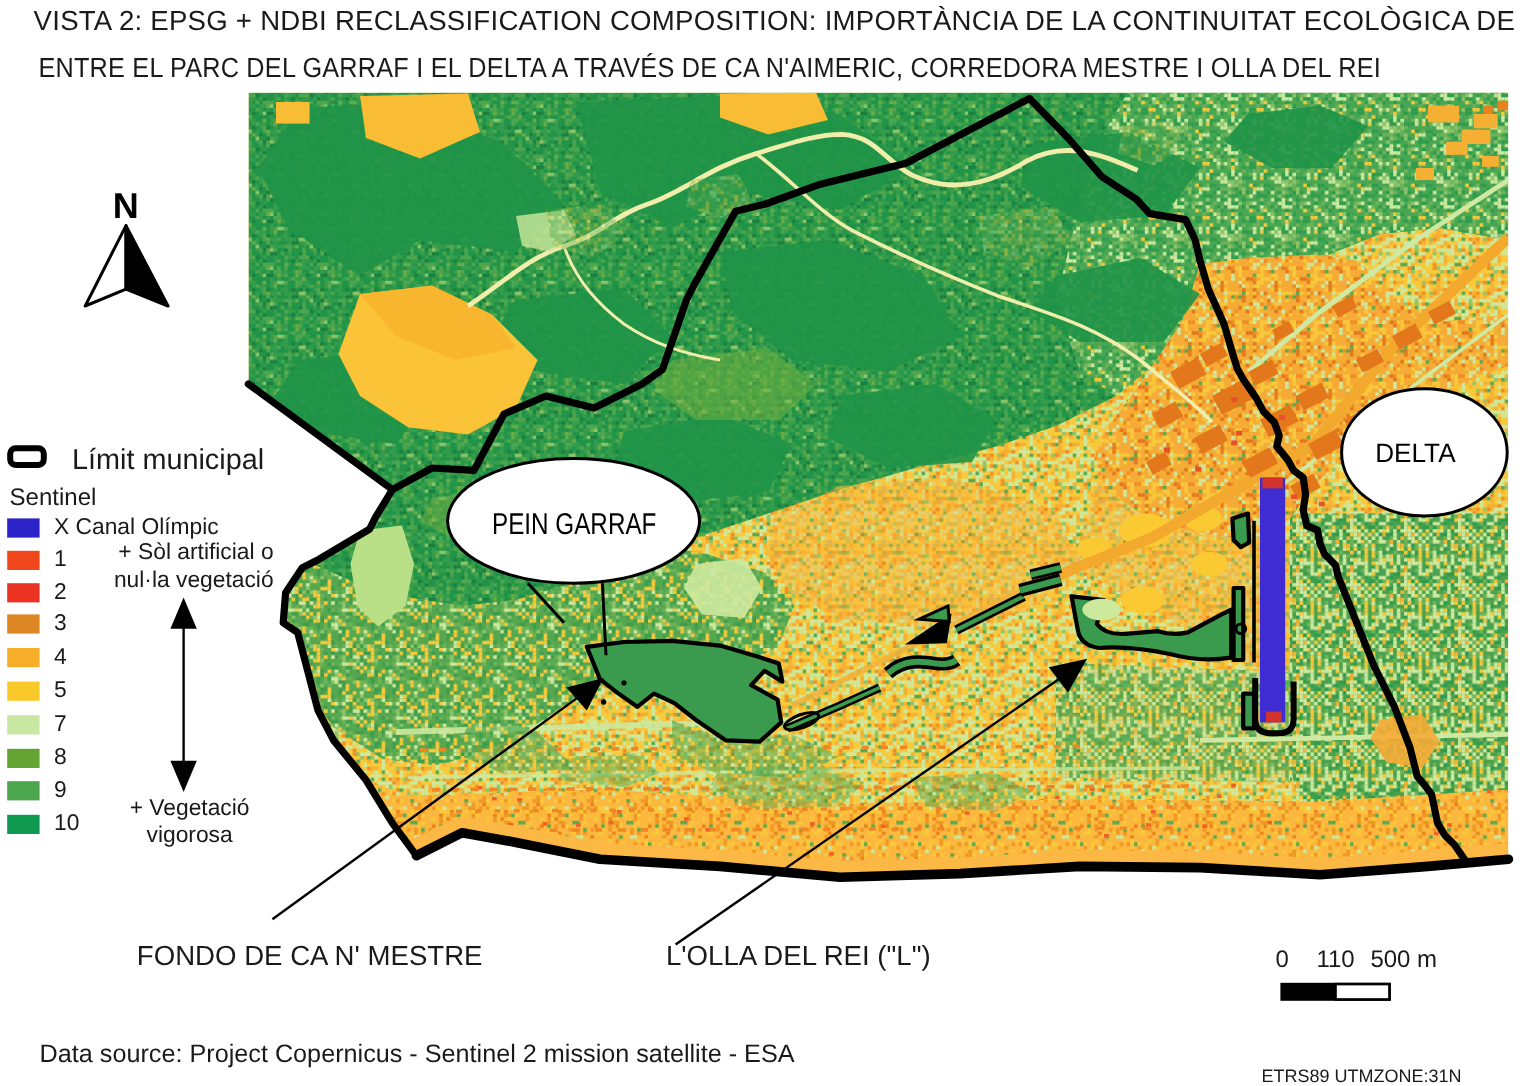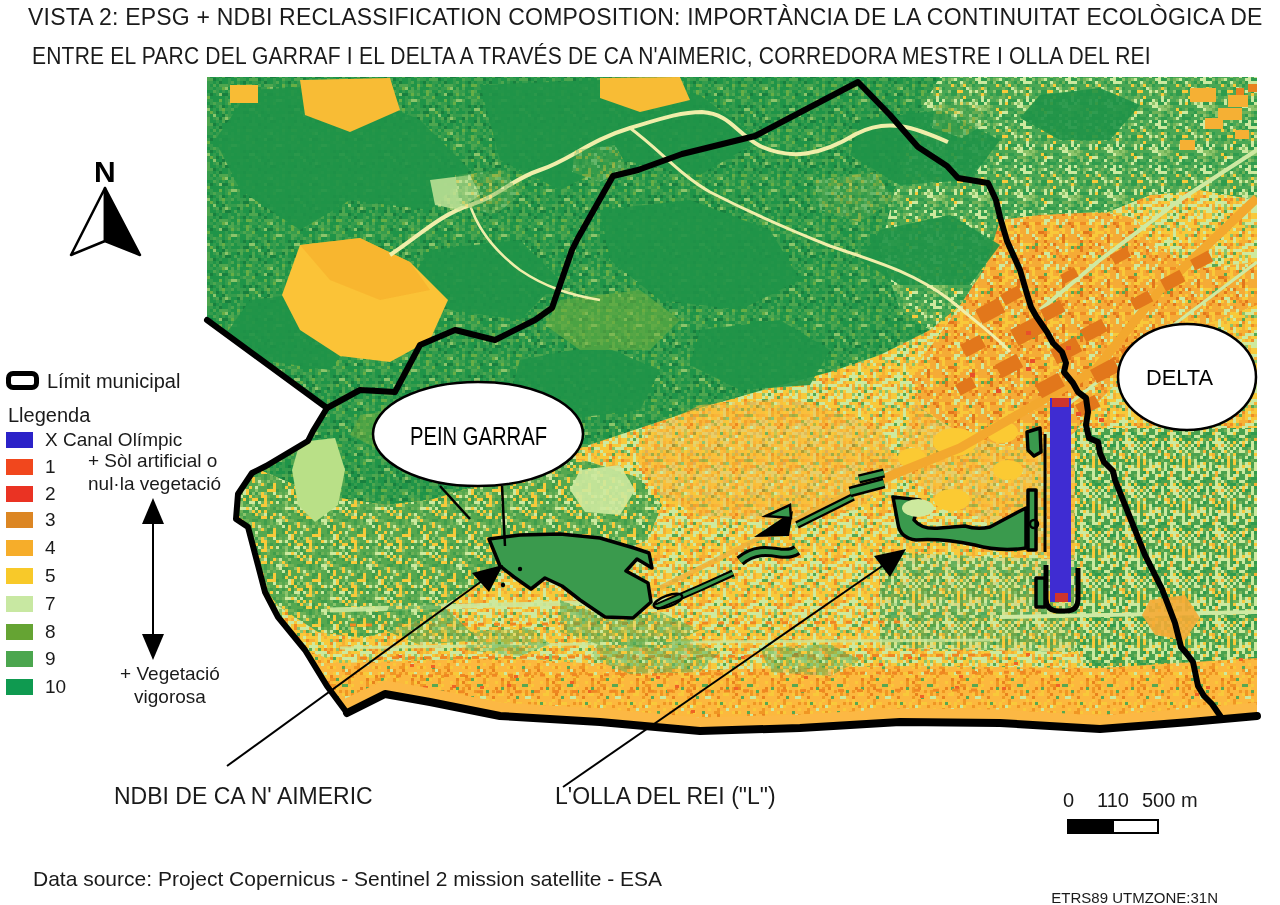--- a/index.html
+++ b/index.html
@@ -1181,23 +1181,23 @@
     <rect x="1113" y="820" width="45" height="13" fill="#fff" stroke="#000" stroke-width="2"></rect>
     <rect x="1068" y="820" width="90" height="13" fill="none" stroke="#000" stroke-width="2"></rect>
 </svg>
 
 <div class="abs" style="left:28px;top:4px;font-size:23px;letter-spacing:0.2px;white-space:nowrap">VISTA 2: EPSG + NDBI RECLASSIFICATION COMPOSITION: IMPORTÀNCIA DE LA CONTINUITAT ECOLÒGICA DE</div>
 
 <div class="abs" style="left:32px;top:43px;font-size:23px;letter-spacing:0.2px;white-space:nowrap;transform:scaleX(0.915);transform-origin:0 0">ENTRE EL PARC DEL GARRAF I EL DELTA A TRAVÉS DE CA N'AIMERIC, CORREDORA MESTRE I OLLA DEL REI</div>
 
 <div class="abs" style="left:6px;top:371px;width:33px;height:19px;border:5px solid #000;border-radius:7px;background:#fff;box-sizing:border-box"></div>
 
-<div class="abs" style="left:47px;top:370px;font-size:20px">Límit municipal</div>
-
-<div class="abs" style="left:8px;top:404px;font-size:20px">Llegenda</div>
+<div class="abs" style="left:60px;top:370px;font-size:24px">Límit municipal</div>
+
+<div class="abs" style="left:8px;top:404px;font-size:20px">Sentinel</div>
 <div style="position:absolute;left:6px;top:432px;width:27px;height:16px;background:#2b22c8"></div>
 <div style="position:absolute;left:45px;top:429px;font-size:19px">X Canal Olímpic</div>
 <div style="position:absolute;left:6px;top:459px;width:27px;height:16px;background:#f1471d"></div>
 <div style="position:absolute;left:45px;top:456px;font-size:19px">1</div>
 <div style="position:absolute;left:6px;top:486px;width:27px;height:16px;background:#ea3323"></div>
 <div style="position:absolute;left:45px;top:483px;font-size:19px">2</div>
 <div style="position:absolute;left:6px;top:512px;width:27px;height:16px;background:#dc8623"></div>
 <div style="position:absolute;left:45px;top:509px;font-size:19px">3</div>
 <div style="position:absolute;left:6px;top:540px;width:27px;height:16px;background:#f6ad2a"></div>
 <div style="position:absolute;left:45px;top:537px;font-size:19px">4</div>
@@ -1205,25 +1205,25 @@
 <div style="position:absolute;left:45px;top:565px;font-size:19px">5</div>
 <div style="position:absolute;left:6px;top:596px;width:27px;height:16px;background:#c8e8a2"></div>
 <div style="position:absolute;left:45px;top:593px;font-size:19px">7</div>
 <div style="position:absolute;left:6px;top:624px;width:27px;height:16px;background:#65a433"></div>
 <div style="position:absolute;left:45px;top:621px;font-size:19px">8</div>
 <div style="position:absolute;left:6px;top:651px;width:27px;height:16px;background:#4ba64e"></div>
 <div style="position:absolute;left:45px;top:648px;font-size:19px">9</div>
 <div style="position:absolute;left:6px;top:679px;width:27px;height:16px;background:#0f9a50"></div>
 <div style="position:absolute;left:45px;top:676px;font-size:19px">10</div>
 
-<div class="abs" style="left:88px;top:449px;width:140px;font-size:19px;text-align:left;line-height:23px">+ Sòl artificial o<br>nul·la vegetació</div>
-
-<div class="abs" style="left:100px;top:662px;width:140px;font-size:19px;text-align:center;line-height:23px">+ Vegetació<br>vigorosa</div>
-
-<div class="abs" style="left:114px;top:783px;font-size:23px">NDBI DE CA N' AIMERIC</div>
+<div class="abs" style="left:88px;top:449px;width:140px;font-size:19px;text-align:right;line-height:23px">+ Sòl artificial o<br>nul·la vegetació</div>
+
+<div class="abs" style="left:88px;top:662px;width:140px;font-size:19px;text-align:center;line-height:23px">+ Vegetació<br>vigorosa</div>
+
+<div class="abs" style="left:114px;top:783px;font-size:23px">FONDO DE CA N' MESTRE</div>
 
 <div class="abs" style="left:555px;top:783px;font-size:23px">L'OLLA DEL REI ("L")</div>
 
 <div class="abs" style="left:33px;top:867px;font-size:21px">Data source: Project Copernicus - Sentinel 2 mission satellite - ESA</div>
 
 <div class="abs" style="left:1063px;top:789px;font-size:20px">0</div>
 <div class="abs" style="left:1097px;top:789px;font-size:20px">110</div>
 <div class="abs" style="left:1142px;top:789px;font-size:20px">500 m</div>
 
 <div class="abs" style="left:1018px;top:888px;width:200px;font-size:15px;text-align:right;line-height:19px">ETRS89 UTMZONE:31N<br>EPSG: 25831</div>

